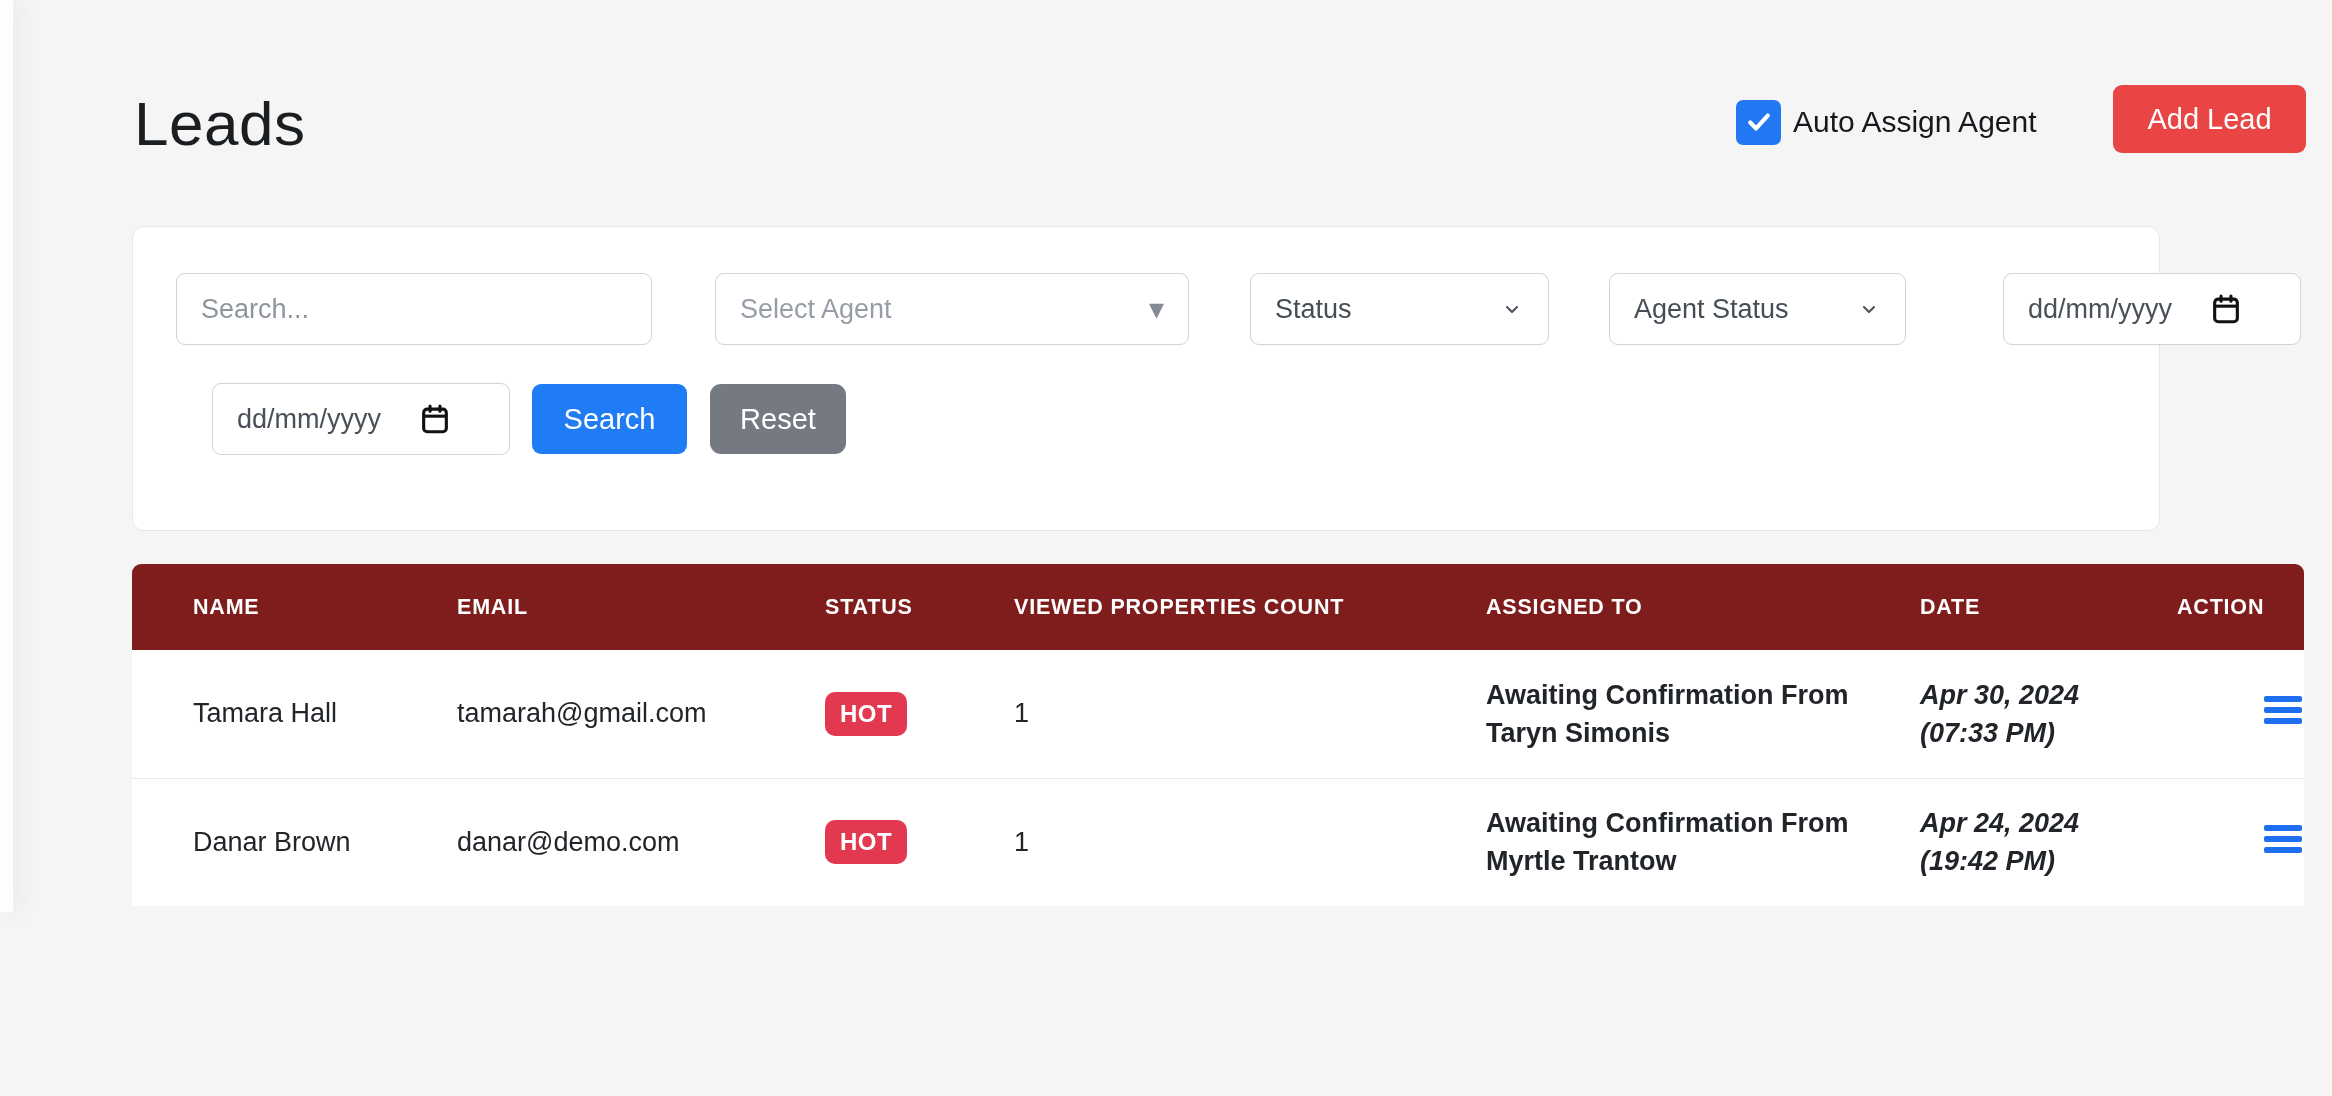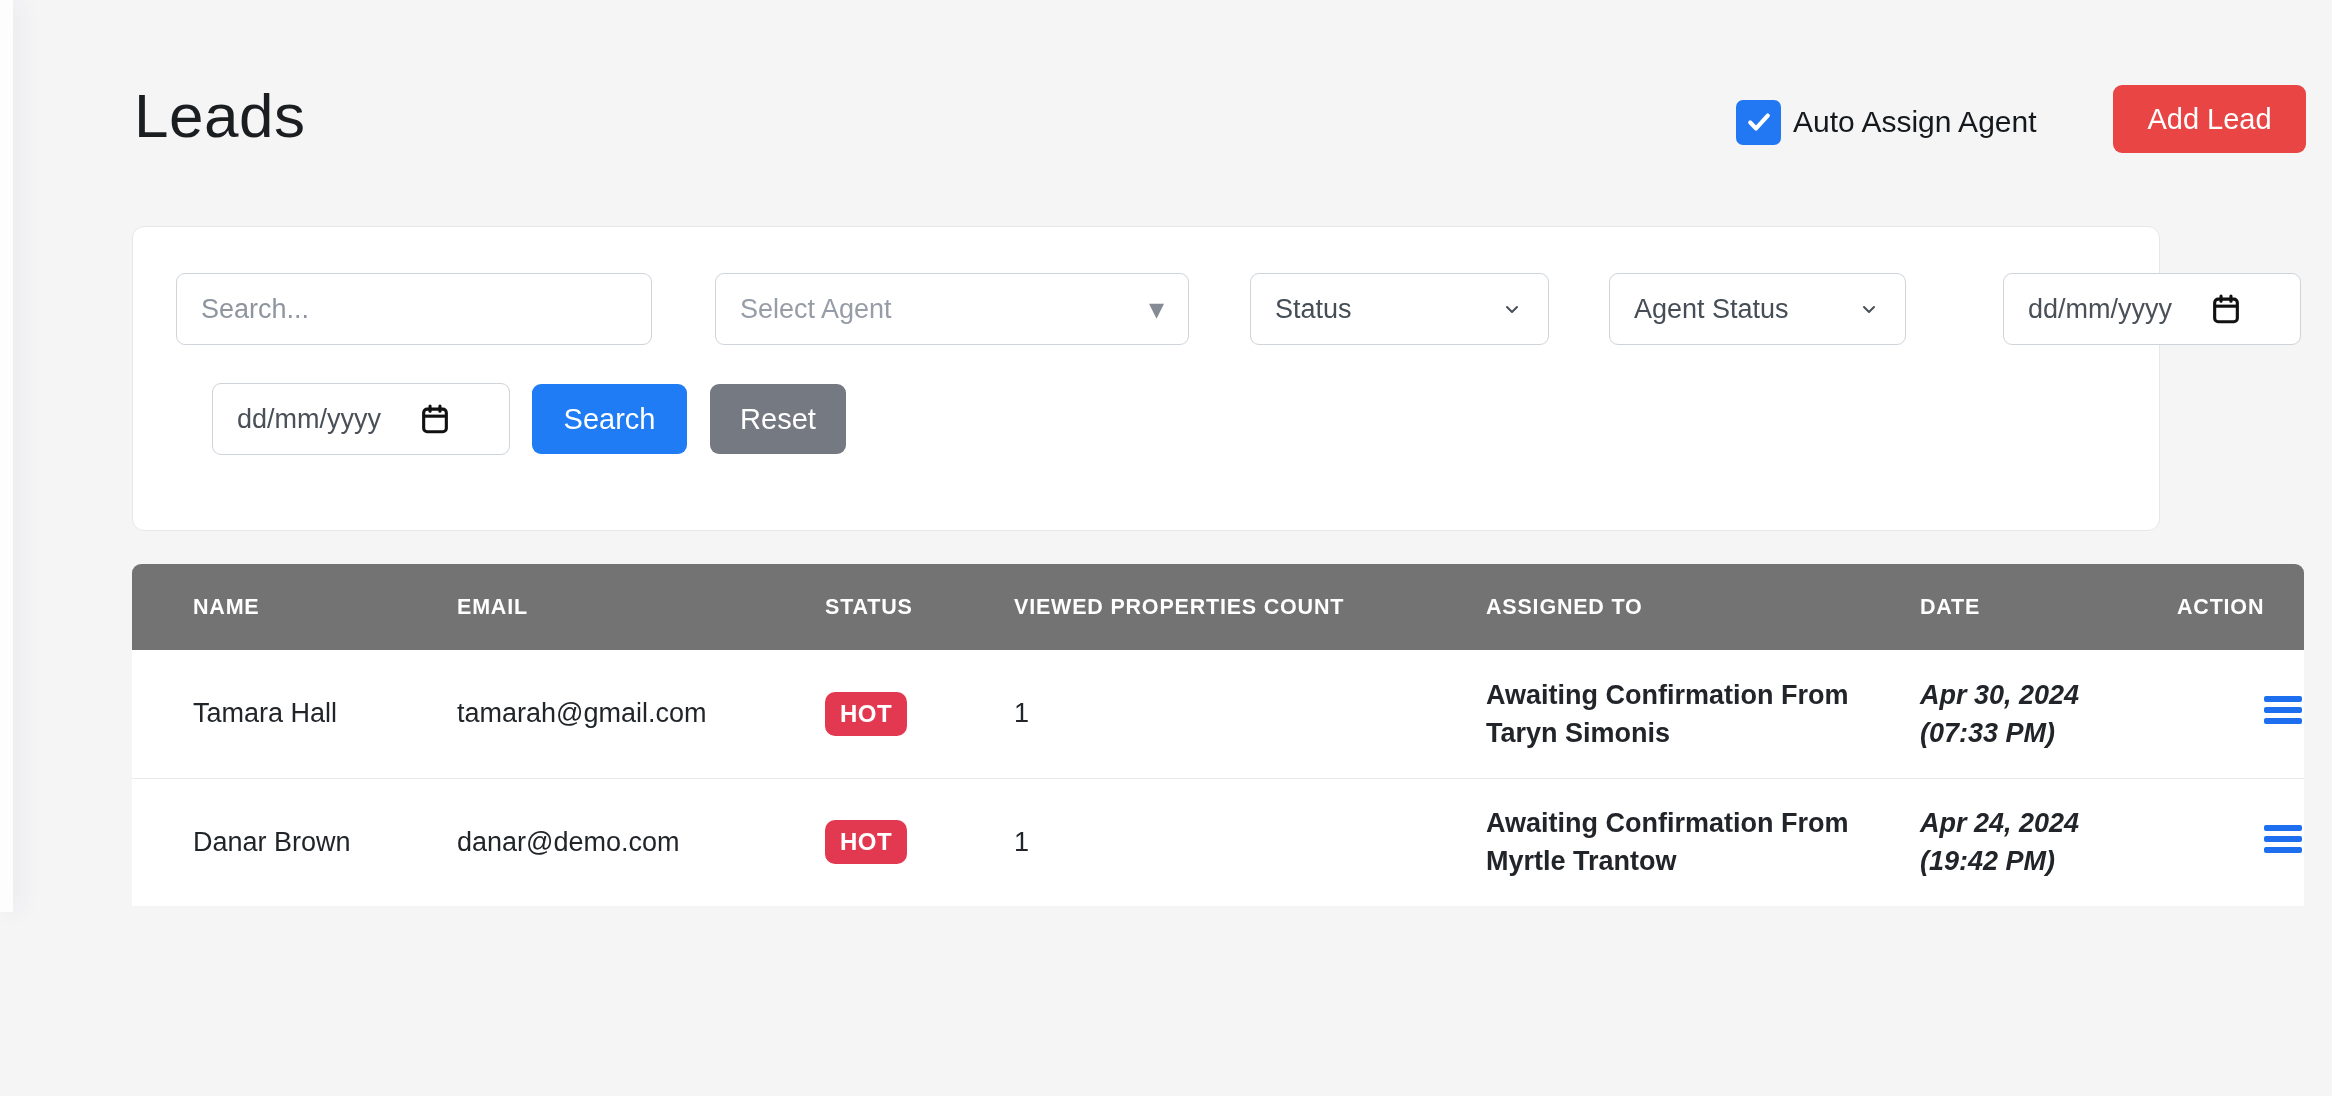--- a/index.html
+++ b/index.html
@@ -13,21 +13,21 @@
   .page { position: relative; width: 2332px; height: 1096px; }
 
   
   .left-strip {
     position: absolute; left: 0; top: 0; width: 13px; height: 912px;
     background: #fdfdfe; box-shadow: 6px 0 22px rgba(40,50,70,0.07);
   }
 
   
   .page-title {
-    position: absolute; left: 134px; top: 80px;
+    position: absolute; left: 134px; top: 88px;
     font-size: 62px; font-weight: 400; color: #1b1e21; letter-spacing: 0.5px;
   }
   .auto-assign {
     position: absolute; left: 1736px; top: 99px; height: 46px;
     display: flex; align-items: center; gap: 12px; cursor: pointer;
   }
   .checkbox {
     width: 45px; height: 45px; border-radius: 7px;
     background: #2277f2; display: flex; align-items: center; justify-content: center;
     flex: 0 0 auto;
@@ -65,29 +65,29 @@
   .date-input-wrap { position: absolute; height: 72px; }
   .date1 { left: 1834px; top: 46px; width: 298px; }
   .date2 { left: 43px; top: 156px; width: 298px; }
   .date-input-wrap input { position: absolute; inset: 0; width: 100%; height: 100%; margin-left: 36px; }
   .cal-icon { position: absolute; right: 22px; top: 19px; pointer-events: none; }
   .btn {
     position: absolute; height: 70px; border: none; border-radius: 9px;
     color: #fff; font-size: 29px; font-family: inherit; cursor: pointer;
   }
   .search-btn { left: 399px; top: 157px; width: 155px; background: #1f7cf4; }
-  .reset-btn  { left: 577px; top: 157px; width: 136px; background: #757a82; }
+  .reset-btn  { left: 577px; top: 157px; width: 136px; background: #757a82; border-radius: 11px; }
 
   
   .leads-table-wrap {
     position: absolute; left: 132px; top: 564px; width: 2172px;
     border-radius: 9px 9px 0 0; overflow: hidden;
   }
   table.leads { width: 100%; border-collapse: collapse; table-layout: fixed; }
-  table.leads thead tr { height: 86px; background: #737373; }
+  table.leads thead tr { height: 86px; background: #7f1d1d; }
   table.leads th {
     color: #ffffff; font-size: 21.5px; font-weight: 600; letter-spacing: 0.8px;
     text-align: left; padding: 0;
   }
   table.leads th.first, table.leads td.first { padding-left: 61px; }
   table.leads th.action-col { text-align: right; padding-right: 42px; }
   table.leads tbody tr { height: 128px; background: #ffffff; }
   table.leads tbody tr + tr td { border-top: 1px solid #e8eaed; }
   table.leads td { font-size: 27px; color: #212529; vertical-align: middle; padding: 0; }
   td.assigned { color: #fbbc3f; font-weight: 600; font-size: 26px; line-height: 38px; padding-right: 46px; }

